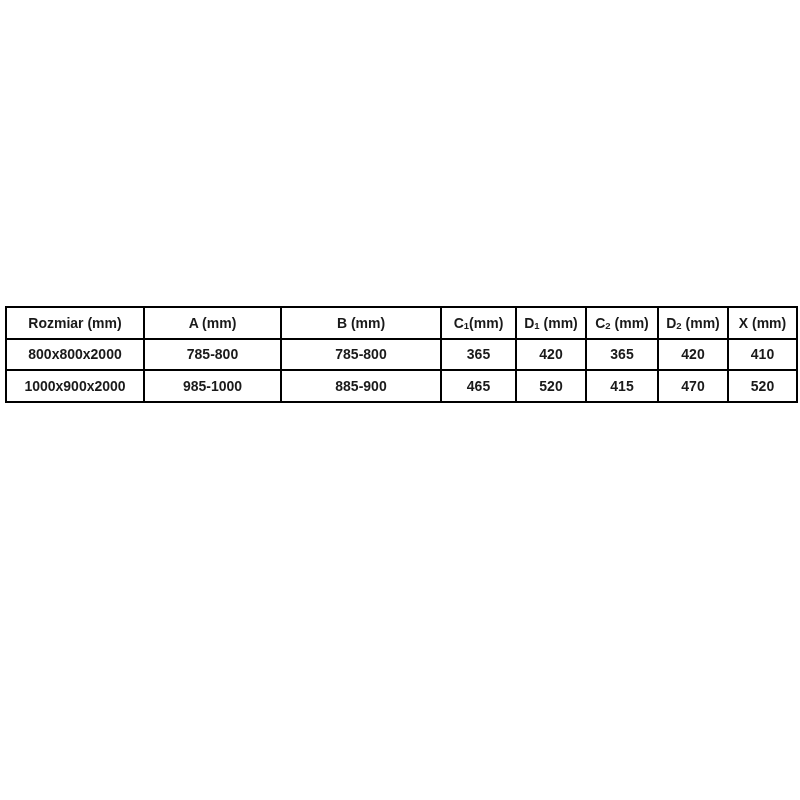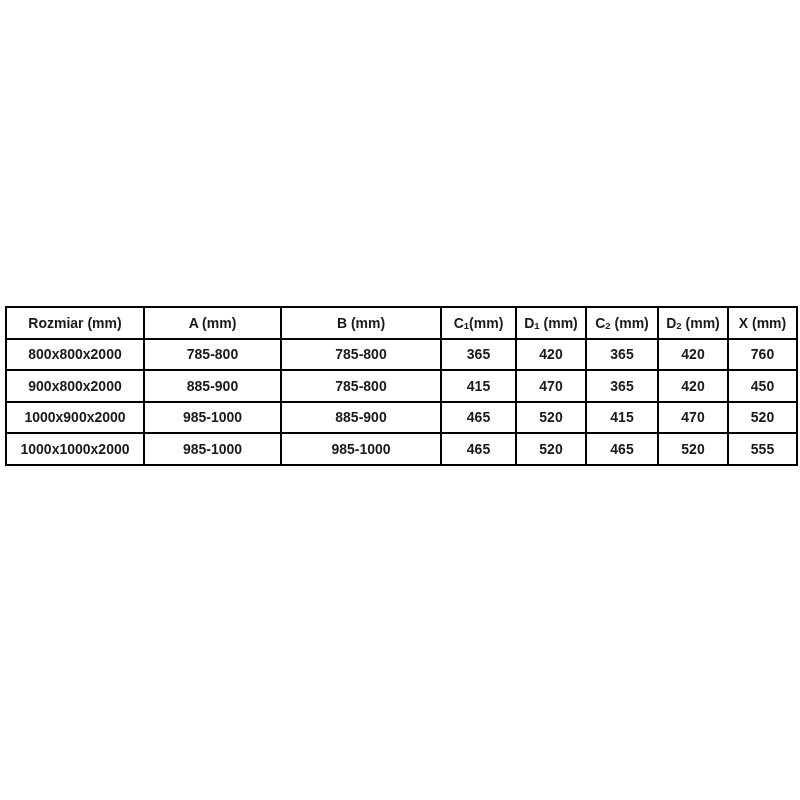--- a/index.html
+++ b/index.html
@@ -78,47 +78,27 @@
     </thead>
     <tbody>
       <tr>
         <td>800x800x2000</td>
         <td>785-800</td>
         <td>785-800</td>
         <td>365</td>
         <td>420</td>
         <td>365</td>
         <td>420</td>
-        <td>760</td>
-      </tr>
-      <tr>
-        <td>900x800x2000</td>
-        <td>885-900</td>
-        <td>785-800</td>
-        <td>415</td>
-        <td>470</td>
-        <td>365</td>
-        <td>420</td>
-        <td>450</td>
+        <td>410</td>
       </tr>
       <tr>
         <td>1000x900x2000</td>
         <td>985-1000</td>
         <td>885-900</td>
         <td>465</td>
         <td>520</td>
         <td>415</td>
         <td>470</td>
         <td>520</td>
       </tr>
-      <tr>
-        <td>1000x1000x2000</td>
-        <td>985-1000</td>
-        <td>985-1000</td>
-        <td>465</td>
-        <td>520</td>
-        <td>465</td>
-        <td>520</td>
-        <td>555</td>
-      </tr>
     </tbody>
   </table>
 </div>
 
 </body></html>

